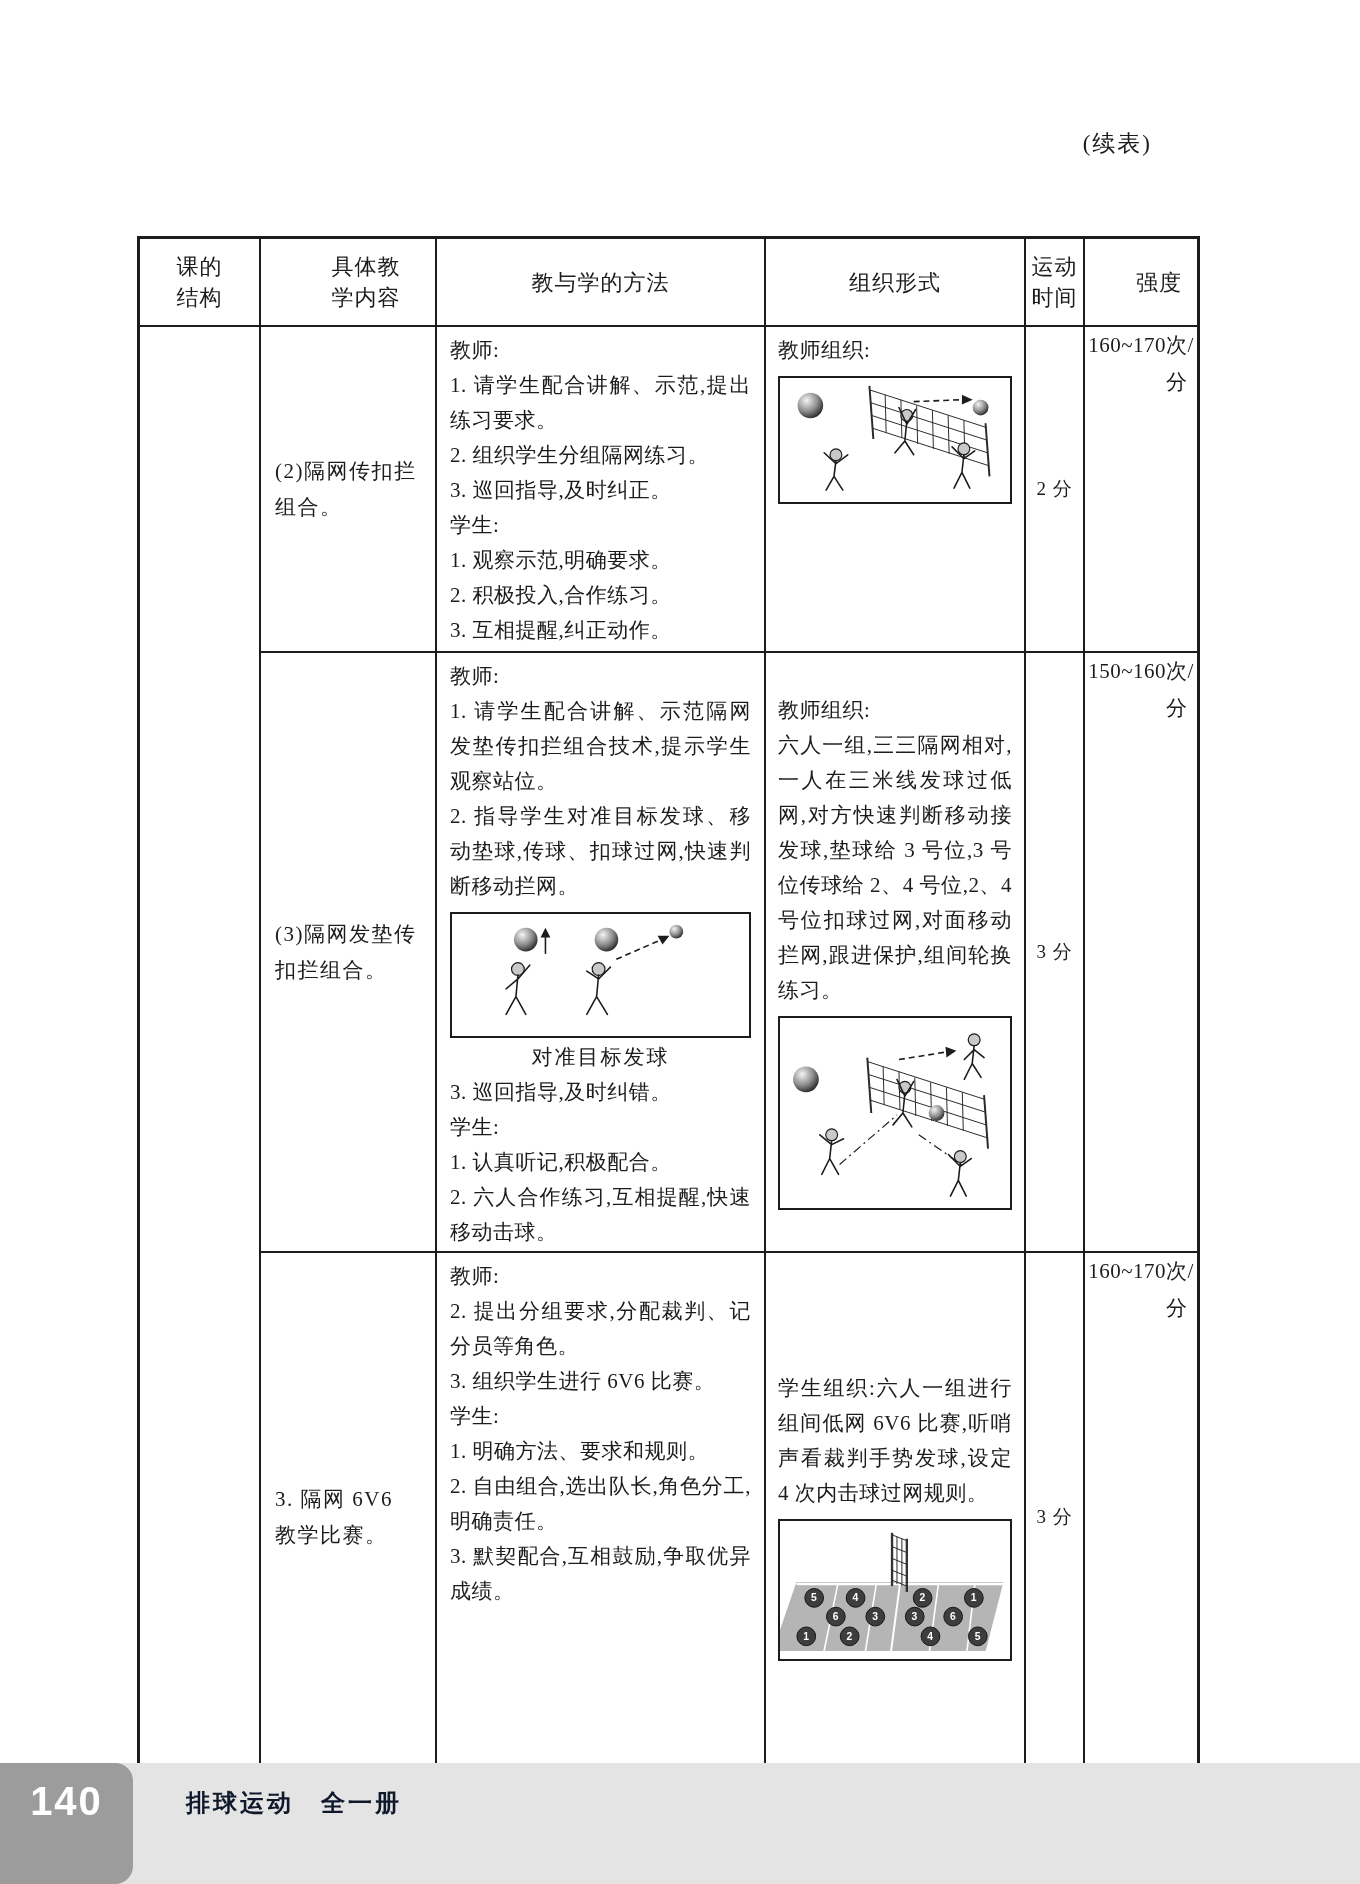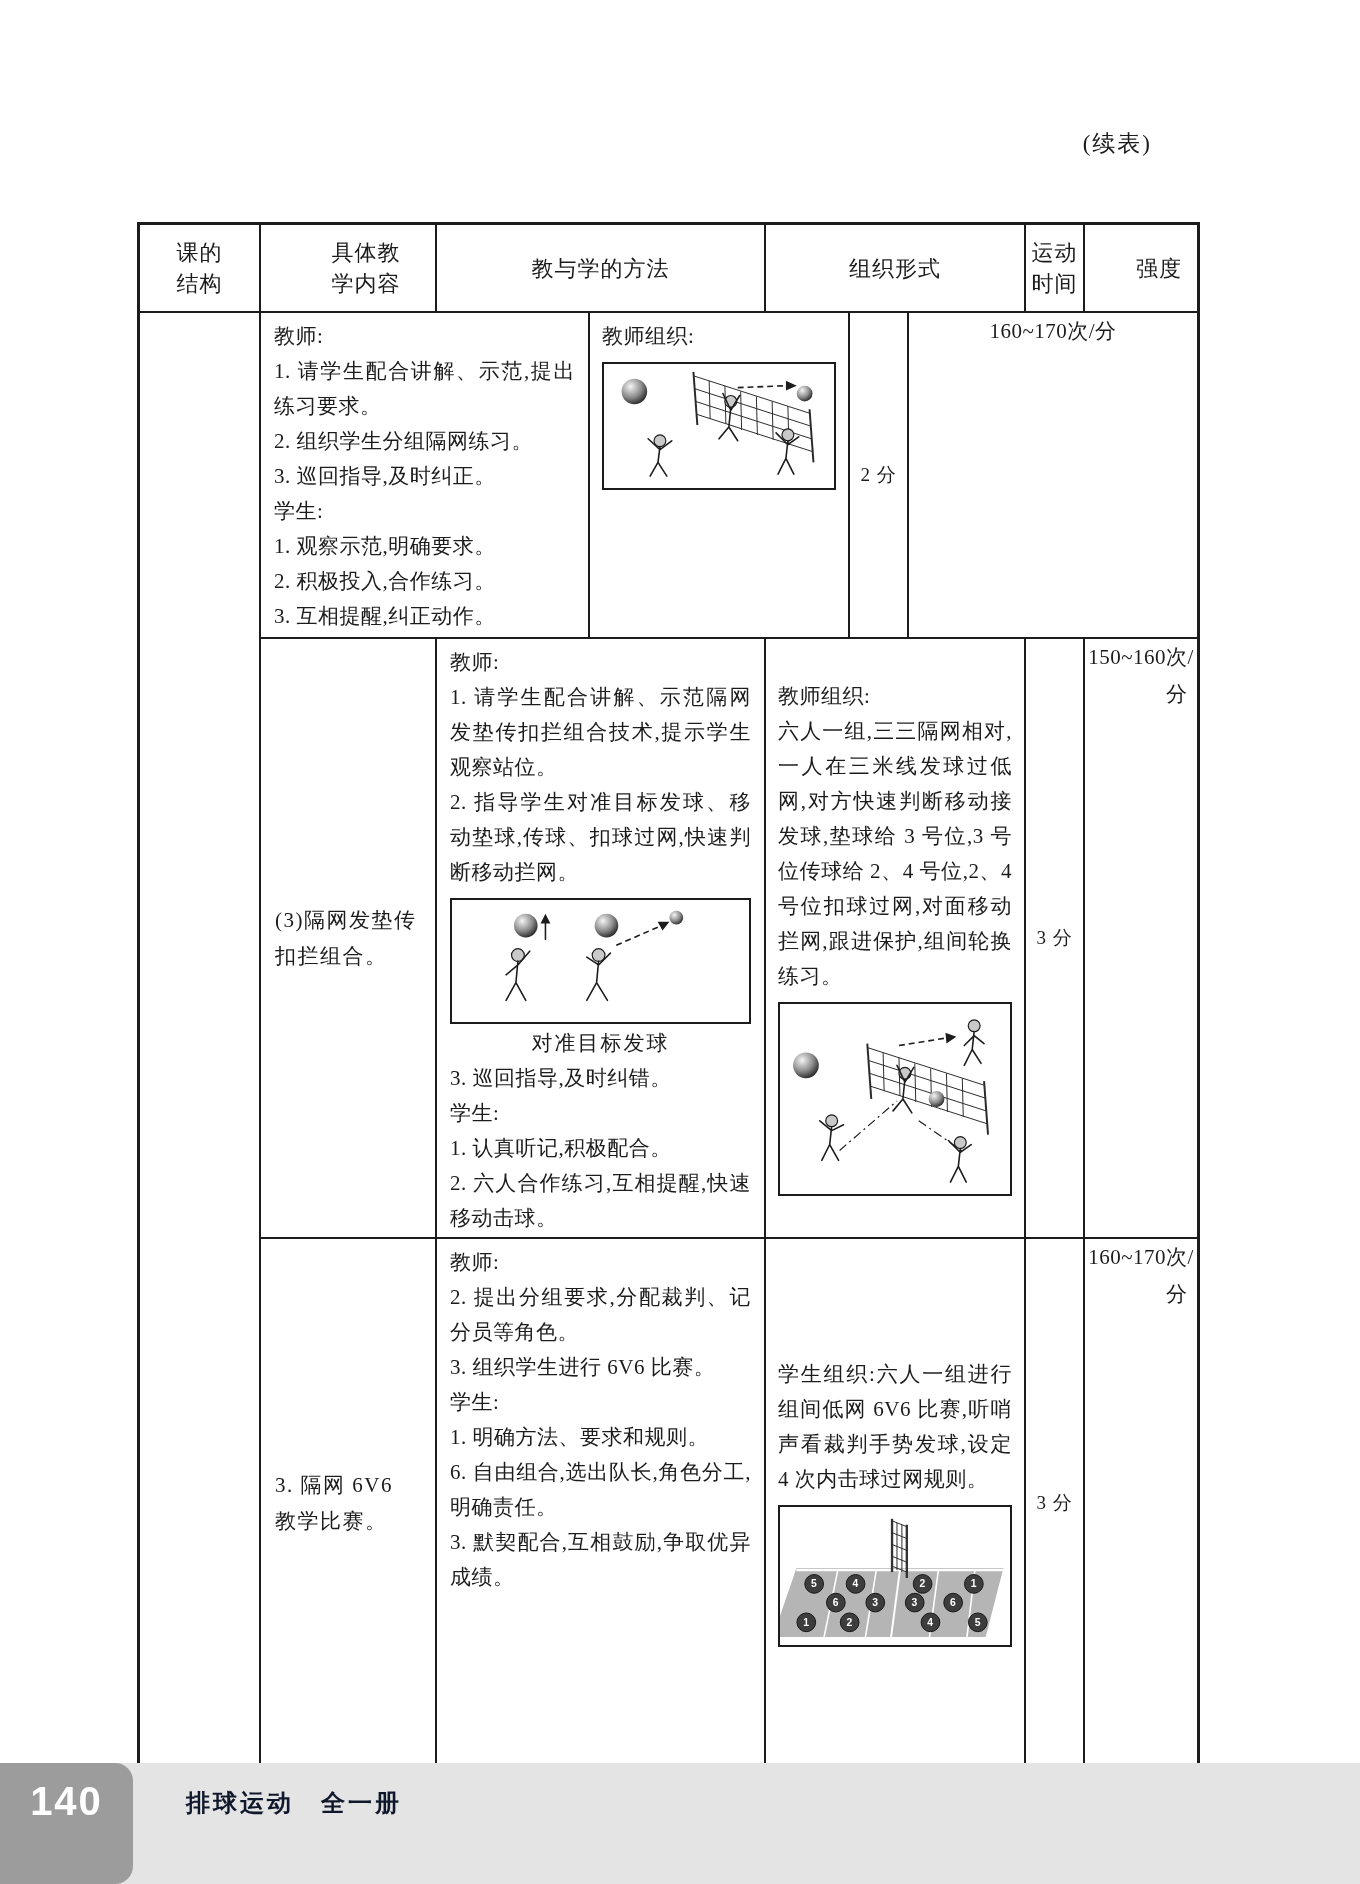--- a/index.html
+++ b/index.html
@@ -1,21 +1,21 @@
 <!DOCTYPE html>
 <html><head>
 <meta charset="utf-8">
 <style>
   html,body{margin:0;padding:0;background:#fff;}
   .page{position:relative;width:1360px;height:1884px;background:#ffffff;overflow:hidden;
         font-family:"Liberation Serif","DejaVu Serif",serif;color:#1c1c1c;}
   .continued{position:absolute;top:128px;right:208px;font-size:23px;letter-spacing:2px;}
 
   
-  .lessontable{position:absolute;left:137px;top:222px;width:1063px;height:1547px;
+  .lessontable{position:absolute;left:137px;top:236px;width:1063px;height:1547px;
                border:3px solid #1c1c1c;box-sizing:border-box;display:flex;flex-direction:column;background:#fff;}
   .thead{flex:0 0 86px;display:flex;border-bottom:2px solid #1c1c1c;}
   .hcell{display:flex;align-items:center;justify-content:center;text-align:center;
          font-size:22px;line-height:31px;letter-spacing:1px;white-space:pre-line;
          border-right:2px solid #1c1c1c;box-sizing:border-box;}
   .w1{flex:0 0 121px;} .w2{flex:0 0 176px;padding-left:36px;} .w3{flex:0 0 329px;} .w4{flex:0 0 260px;}
   .w5{flex:0 0 59px;} .w6{flex:1 1 auto;border-right:none;margin-left:36px;}
   .tbody{flex:1 1 auto;display:flex;min-height:0;}
   .colspacer{flex:0 0 121px;border-right:2px solid #1c1c1c;box-sizing:border-box;}
   .rows{flex:1 1 auto;display:flex;flex-direction:column;min-width:0;}
@@ -72,20 +72,23 @@
       <div class="hcell w5">运动
 时间</div>
       <div class="hcell w6">强度</div>
     </div>
 
     <div class="tbody">
       <div class="colspacer"></div>
       <div class="rows">
 
         <div class="trow r1">
+          <div class="cell ccontent">
+            <span>(2)隔网传扣拦组合。</span>
+          </div>
           <div class="cell cmethod">
             <p>教师:</p>
             <p>1. 请学生配合讲解、示范,提出练习要求。</p>
             <p>2. 组织学生分组隔网练习。</p>
             <p>3. 巡回指导,及时纠正。</p>
             <p>学生:</p>
             <p>1. 观察示范,明确要求。</p>
             <p>2. 积极投入,合作练习。</p>
             <p>3. 互相提醒,纠正动作。</p>
           </div>
@@ -241,21 +244,21 @@
         <div class="trow r3">
           <div class="cell ccontent">
             <span>3. 隔网 6V6 教学比赛。</span>
           </div>
           <div class="cell cmethod">
             <p>教师:</p>
             <p>2. 提出分组要求,分配裁判、记分员等角色。</p>
             <p>3. 组织学生进行 6V6 比赛。</p>
             <p>学生:</p>
             <p>1. 明确方法、要求和规则。</p>
-            <p>6. 自由组合,选出队长,角色分工,明确责任。</p>
+            <p>2. 自由组合,选出队长,角色分工,明确责任。</p>
             <p>3. 默契配合,互相鼓励,争取优异成绩。</p>
           </div>
           <div class="cell corg vcenter">
             <p>学生组织:六人一组进行组间低网 6V6 比赛,听哨声看裁判手势发球,设定 4 次内击球过网规则。</p>
             <div class="figbox">
               <svg viewBox="0 0 232 140" width="230" height="138" font-family="Liberation Sans, DejaVu Sans, sans-serif">
                 <polygon points="16,62 226,62 208,132 -8,132" fill="#b5b5b5"></polygon>
                 <line x1="16" y1="64" x2="226" y2="64" stroke="#ffffff" stroke-width="2.5"></line>
                 <line x1="58" y1="64" x2="44" y2="132" stroke="#ffffff" stroke-width="1.6"></line>
                 <line x1="97" y1="64" x2="86" y2="132" stroke="#ffffff" stroke-width="1.6"></line>

